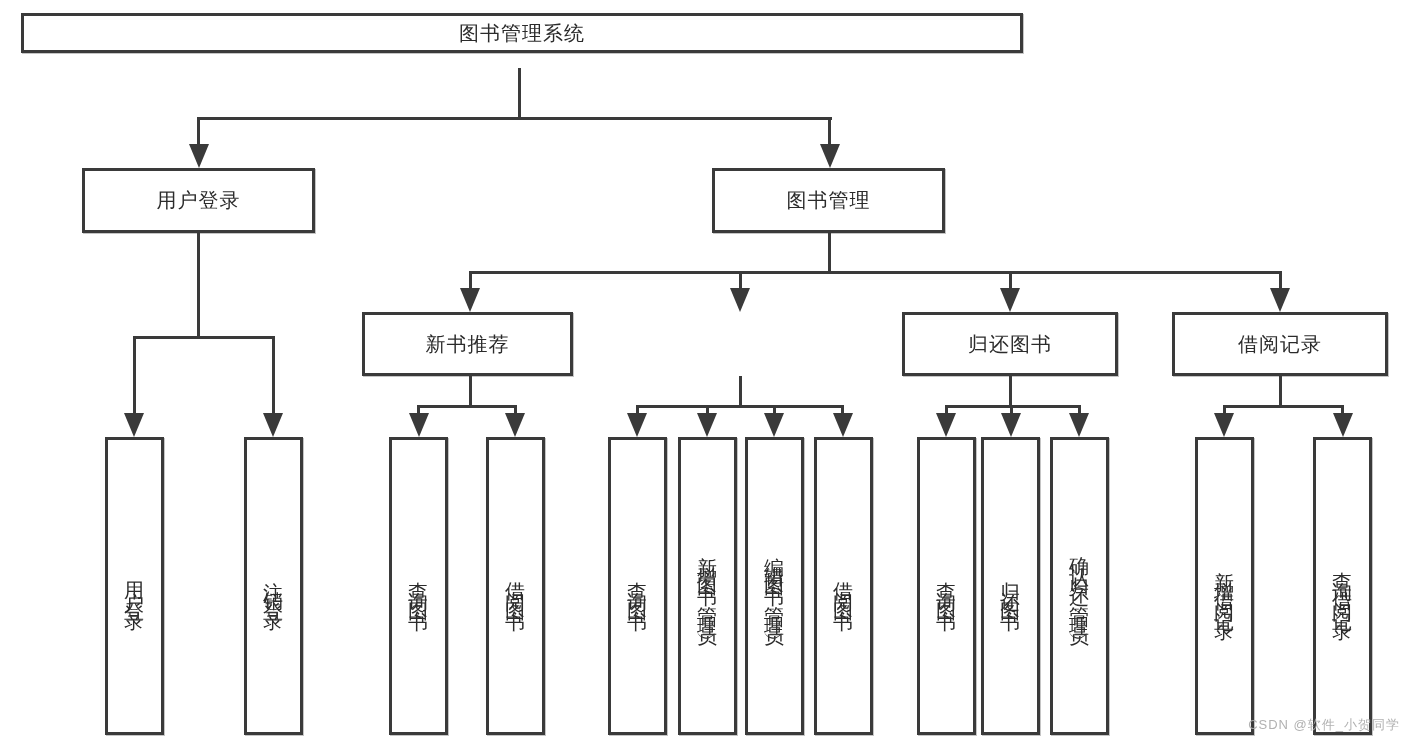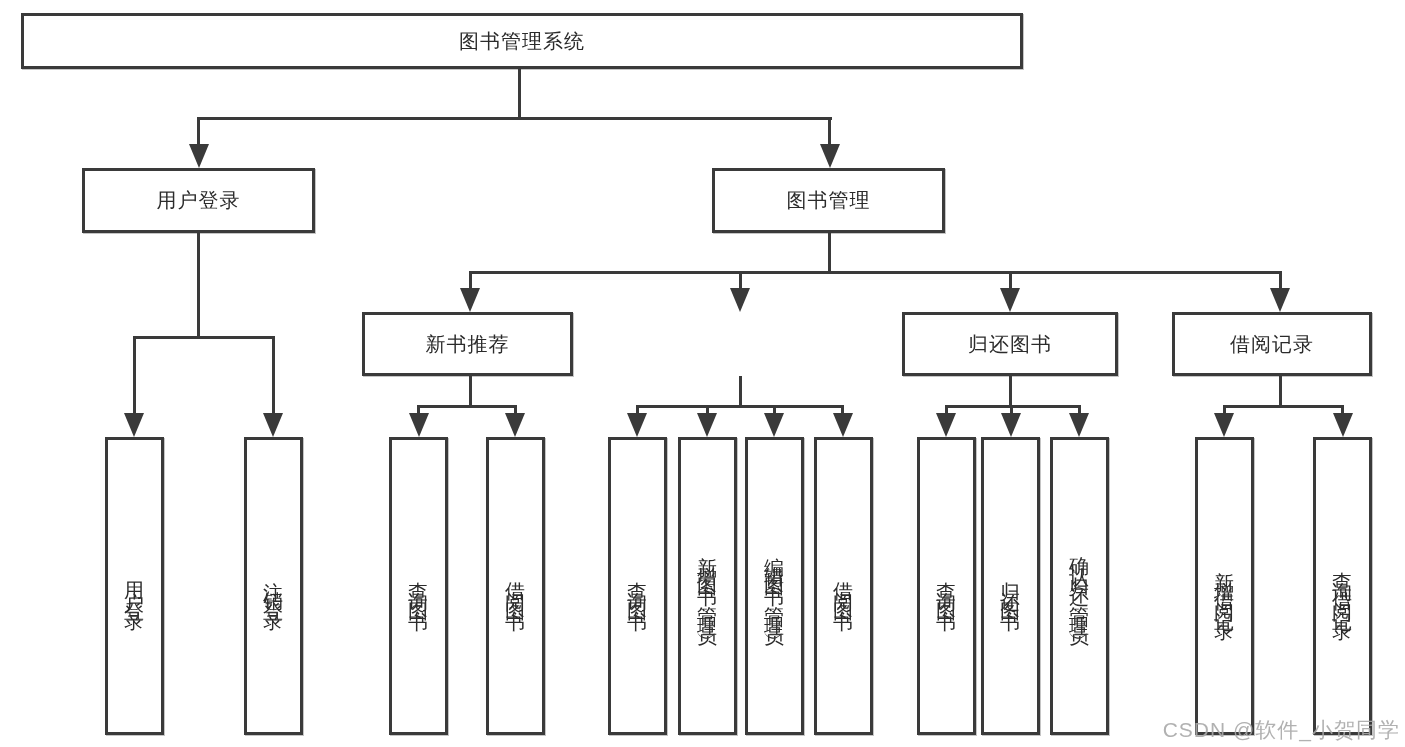--- a/index.html
+++ b/index.html
@@ -21,30 +21,30 @@
     letter-spacing:10px;line-height:1;margin:auto;
   }
   .v{position:absolute;width:3px;background:#3a3a3a;}
   .h{position:absolute;height:3px;background:#3a3a3a;}
   .arw{
     position:absolute;width:0;height:0;
     border-left:10px solid transparent;border-right:10px solid transparent;
     border-top:24px solid #3a3a3a;
   }
   .watermark{
-    position:absolute;right:5px;top:716px;font-size:21px;
+    position:absolute;right:5px;top:716px;font-size:13px;
     color:rgba(168,168,168,0.9);letter-spacing:1px;white-space:nowrap;
   }
 </style>
 </head>
 <body>
 
 <div id="stage">
 
-  <div class="bx" style="left:21px;top:13px;width:1002px;height:56px;">
+  <div class="bx" style="left:21px;top:13px;width:1002px;height:40px;">
     <span>图书管理系统</span>
   </div>
 
   <div class="v" style="left:518px;top:68px;height:52px;"></div>
   <div class="h" style="left:198px;top:117px;width:634px;"></div>
   <div class="v" style="left:197px;top:117px;height:30px;"></div>
   <div class="arw" style="left:189px;top:144px;"></div>
   <div class="v" style="left:828px;top:117px;height:30px;"></div>
   <div class="arw" style="left:820px;top:144px;"></div>
 
@@ -72,21 +72,21 @@
   <div class="arw" style="left:1000px;top:288px;"></div>
   <div class="v" style="left:1279px;top:271px;height:20px;"></div>
   <div class="arw" style="left:1270px;top:288px;"></div>
 
   <div class="bx" style="left:362px;top:312px;width:211px;height:64px;">
     <span>新书推荐</span>
   </div>
   <div class="bx" style="left:902px;top:312px;width:216px;height:64px;">
     <span>归还图书</span>
   </div>
-  <div class="bx" style="left:1172px;top:312px;width:200px;height:64px;">
+  <div class="bx" style="left:1172px;top:312px;width:216px;height:64px;">
     <span>借阅记录</span>
   </div>
 
   <div class="v" style="left:469px;top:376px;height:32px;"></div>
   <div class="h" style="left:418px;top:405px;width:99px;"></div>
   <div class="v" style="left:417px;top:405px;height:14px;"></div>
   <div class="arw" style="left:409px;top:413px;"></div>
   <div class="v" style="left:514px;top:405px;height:14px;"></div>
   <div class="arw" style="left:505px;top:413px;"></div>
 

